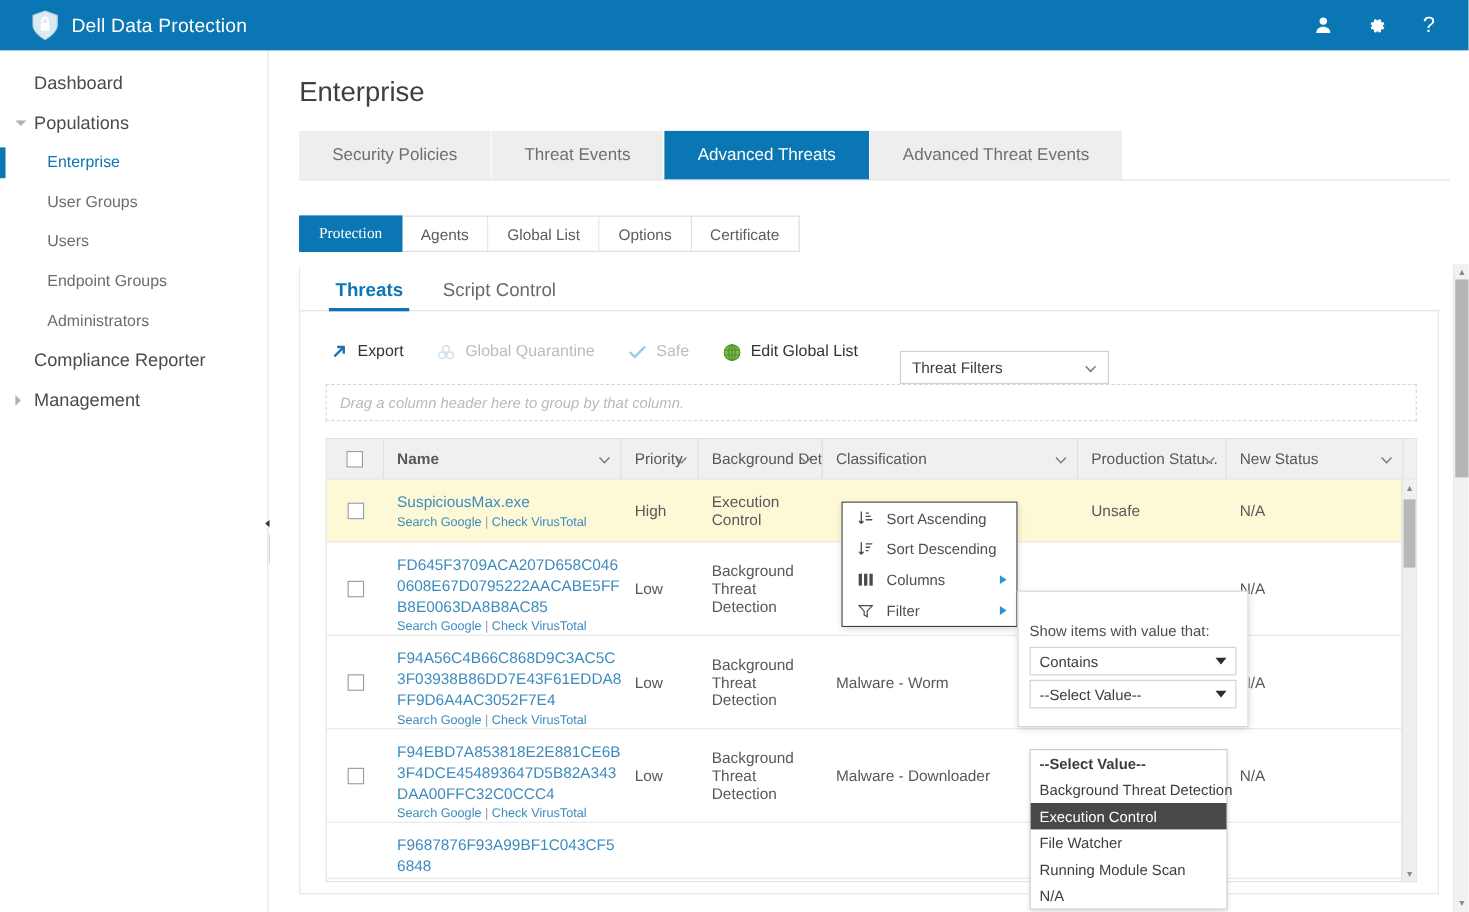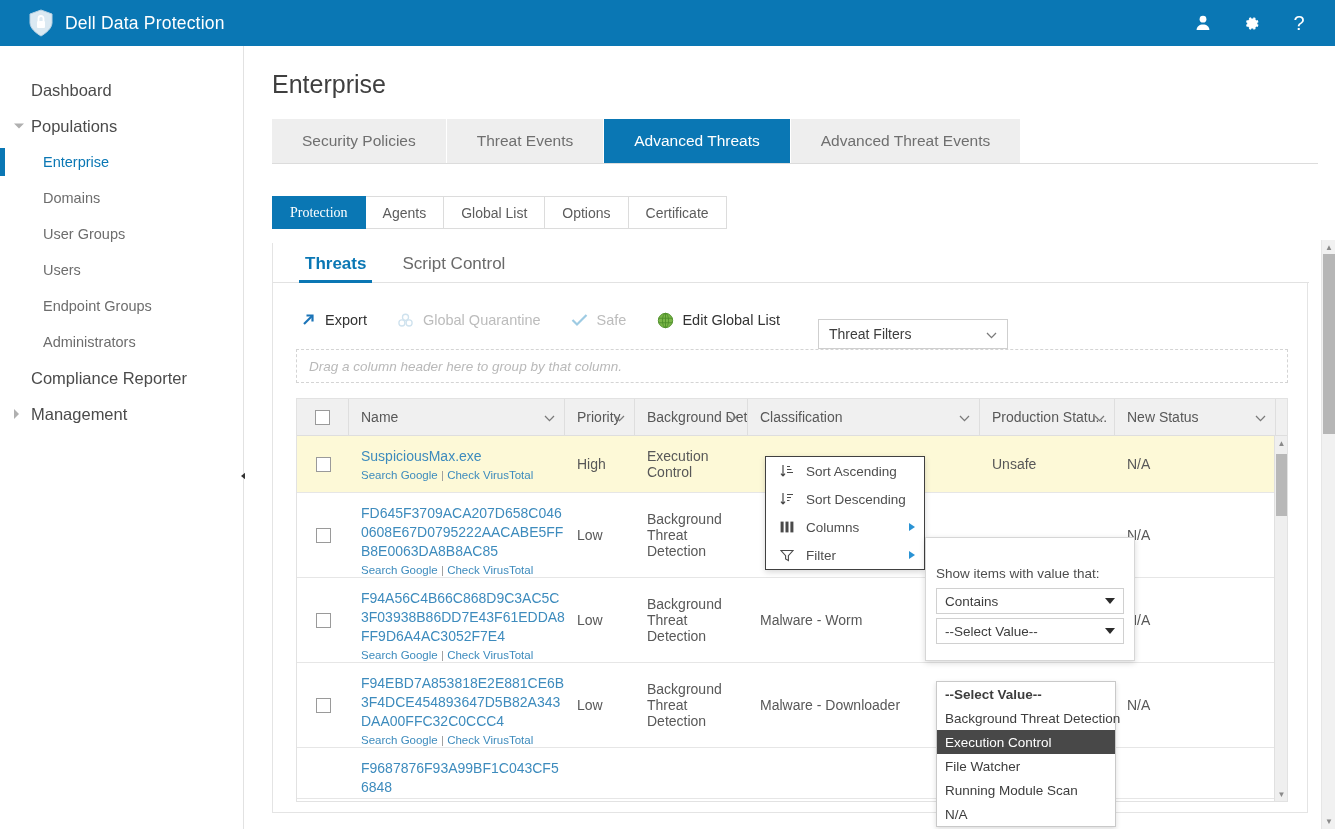--- a/index.html
+++ b/index.html
@@ -23,21 +23,21 @@
   .brand-title {
     color: #ffffff; font-size: 17.5px; letter-spacing: .2px; font-weight: 400;
   }
   .topbar-actions { margin-left: auto; display: flex; align-items: center; gap: 26px; margin-right: 25px; }
   .tb-icon { color: #fff; width: 22px; height: 22px; display: flex; align-items: center; justify-content: center; cursor: pointer; }
 
   
   .sidebar {
     position: absolute; left: 0; top: 46px; width: 244px; height: 783px;
     background: #ffffff; border-right: 1px solid #e2e2e2;
-    padding-top: 26px;
+    padding-top: 12px;
   }
   .nav-item {
     position: relative; display: flex; align-items: center;
     height: 36px; padding-left: 31px; cursor: pointer;
     color: #5c5c5c; font-size: 15.5px;
   }
   .nav-item.lvl1 { font-size: 16.5px; color: #4b4b4b; padding-left: 31px; }
   .nav-item.lvl2 { font-size: 14.5px; color: #6d6d6d; padding-left: 43px; }
   .nav-item.active .nav-label { color: #0a77b4; }
   .nav-item.active .active-bar {
@@ -253,23 +253,20 @@
       <div class="nav-item lvl1">
         <span class="nav-label">Dashboard</span>
       </div>
       <div class="nav-item lvl1">
         <span class="caret"></span>
         <span class="nav-label">Populations</span>
       </div>
       <div class="nav-item lvl2 active">
         <span class="active-bar"></span>
         <span class="nav-label">Enterprise</span>
-      </div>
-      <div class="nav-item lvl2">
-        <span class="nav-label">Domains</span>
       </div>
       <div class="nav-item lvl2">
         <span class="nav-label">User Groups</span>
       </div>
       <div class="nav-item lvl2">
         <span class="nav-label">Users</span>
       </div>
       <div class="nav-item lvl2">
         <span class="nav-label">Endpoint Groups</span>
       </div>
@@ -382,21 +379,21 @@
 
     <div class="groupbar">
       <span>Drag a column header here to group by that column.</span>
     </div>
 
     <div class="grid">
       <div class="grid-head" id="grid-head">
           <div class="gh cb" style="width: 52px; flex: 0 0 52px;">
             <span class="cbox"></span>
           </div>
-          <div class="gh" style="width: 216px; flex: 0 0 216px;">
+          <div class="gh" style="width: 216px; flex: 0 0 216px; font-weight: bold;">
             <span>Name</span>
             <span class="chev"><svg width="11" height="7" viewBox="0 0 11 7">
                 <path d="M1 1 L5.5 5.6 L10 1" fill="none" stroke="#7a7a7a" stroke-width="1.3"></path>
               </svg></span>
           </div>
           <div class="gh" style="width: 70px; flex: 0 0 70px;">
             <span>Priority</span>
             <span class="chev"><svg width="11" height="7" viewBox="0 0 11 7">
                 <path d="M1 1 L5.5 5.6 L10 1" fill="none" stroke="#7a7a7a" stroke-width="1.3"></path>
               </svg></span>

